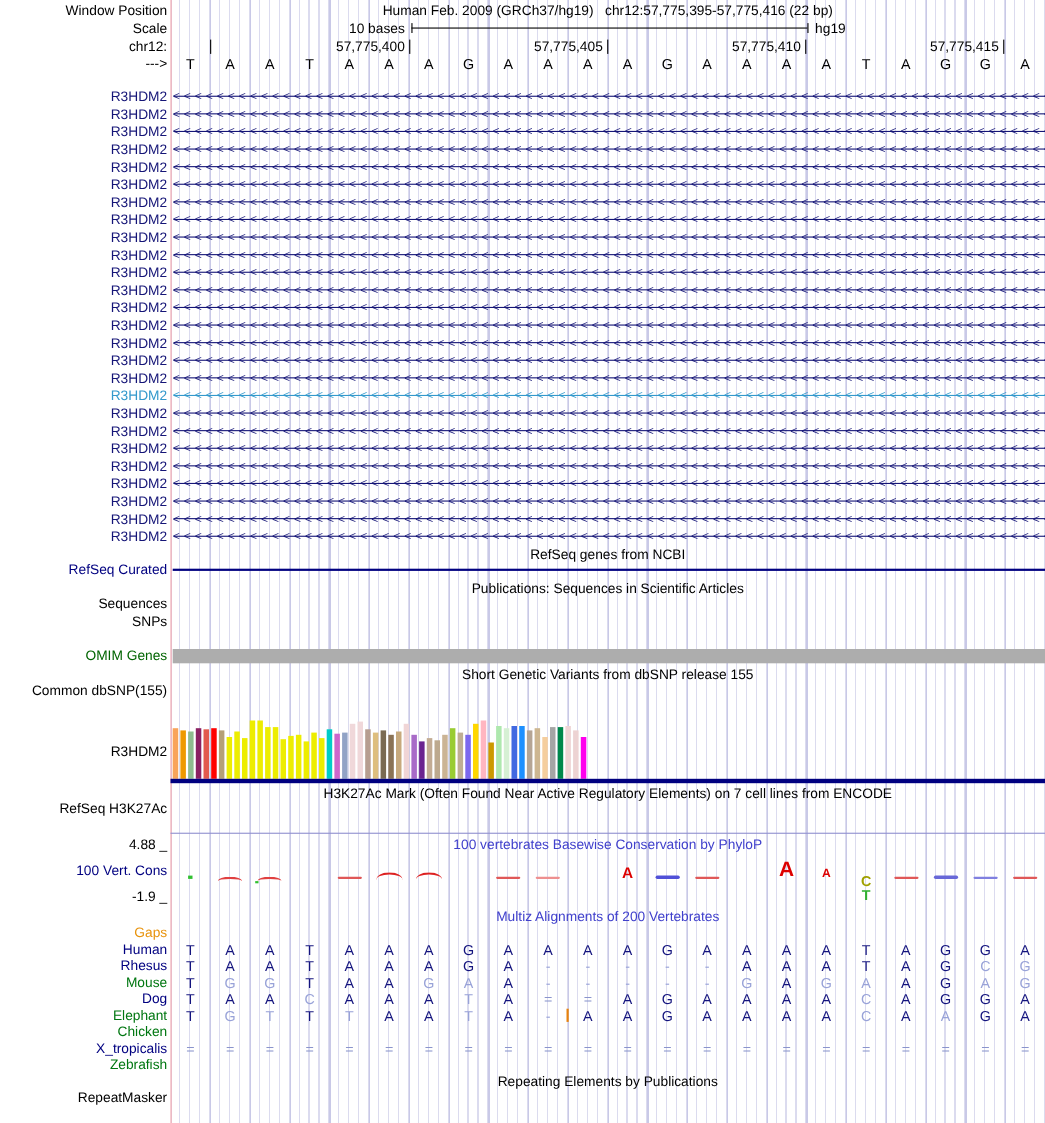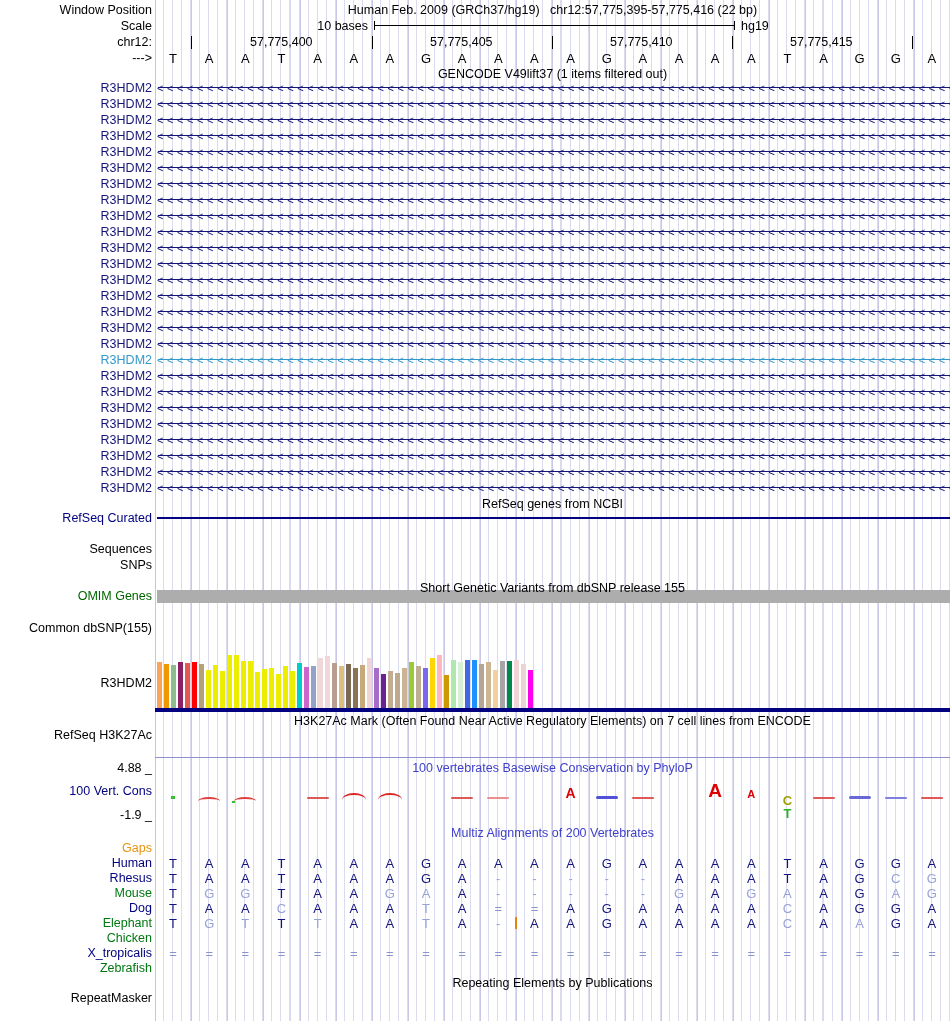--- a/index.html
+++ b/index.html
@@ -16,21 +16,21 @@
   .gene-row .gline{position:absolute;left:1px;right:0;top:7px;height:1px;background:currentColor;}
   .gene-row .chev{position:absolute;left:0;top:0;right:0;font-size:11px;line-height:16px;letter-spacing:3.6px;white-space:nowrap;font-family:"Liberation Sans",sans-serif;}
   .colspan{position:absolute;width:36px;text-align:center;}
   .baseletter{font-size:13px;line-height:15px;color:#000;}
   .alet{font-size:13px;line-height:15px;}
   .dark-l{color:#14147E;}
   .light-l{color:#98A2D8;}
   .eq-l{color:#8A94CC;}
   .gtex-bar{position:absolute;width:5px;}
   .tickbar{position:absolute;width:1px;background:#000;}
-  .rulnum{position:absolute;font-size:12.5px;line-height:14px;white-space:nowrap;}
+  .rulnum{position:absolute;text-align:right;font-size:12.5px;line-height:14px;white-space:nowrap;}
 </style>
 </head>
 <body>
 
 <div id="screen">
 
   <div class="abs" style="left:155px;top:0;width:795px;height:1021px;z-index:0;
               background-image:
                 repeating-linear-gradient(to right, transparent 0px, transparent 8px, #DBDBEF 8px, #DBDBEF 9.034px),
                 repeating-linear-gradient(to right, #C9C9E7 0px, #C9C9E7 1px, transparent 1px, transparent 36.136px);"></div>
@@ -78,21 +78,20 @@
       <div class="colspan baseletter" style="position: absolute; z-index: 2; left: 660.977px; top: 51px;">A</div>
       <div class="colspan baseletter" style="position: absolute; z-index: 2; left: 697.114px; top: 51px;">A</div>
       <div class="colspan baseletter" style="position: absolute; z-index: 2; left: 733.25px; top: 51px;">A</div>
       <div class="colspan baseletter" style="position: absolute; z-index: 2; left: 769.386px; top: 51px;">T</div>
       <div class="colspan baseletter" style="position: absolute; z-index: 2; left: 805.523px; top: 51px;">A</div>
       <div class="colspan baseletter" style="position: absolute; z-index: 2; left: 841.659px; top: 51px;">G</div>
       <div class="colspan baseletter" style="position: absolute; z-index: 2; left: 877.795px; top: 51px;">G</div>
       <div class="colspan baseletter" style="position: absolute; z-index: 2; left: 913.932px; top: 51px;">A</div>
     </div>
 
-  <div class="ctitle" style="top:67px;z-index:2;">GENCODE V49lift37 (1 items filtered out)</div>
   <div id="gencode-rows">
       <div style="position: absolute; z-index: 2; left: 0px; top: 80px; width: 152px; text-align: right; font-size: 12.5px; line-height: 16px; color: rgb(21, 21, 119); cursor: pointer;">R3HDM2</div>
       <div class="gene-row" style="position: absolute; z-index: 2; left: 157px; right: 0px; top: 80px; height: 16px; color: rgb(21, 21, 119); cursor: pointer;">
         <div class="gline"></div>
         <div class="chev">&lt;&lt;&lt;&lt;&lt;&lt;&lt;&lt;&lt;&lt;&lt;&lt;&lt;&lt;&lt;&lt;&lt;&lt;&lt;&lt;&lt;&lt;&lt;&lt;&lt;&lt;&lt;&lt;&lt;&lt;&lt;&lt;&lt;&lt;&lt;&lt;&lt;&lt;&lt;&lt;&lt;&lt;&lt;&lt;&lt;&lt;&lt;&lt;&lt;&lt;&lt;&lt;&lt;&lt;&lt;&lt;&lt;&lt;&lt;&lt;&lt;&lt;&lt;&lt;&lt;&lt;&lt;&lt;&lt;&lt;&lt;&lt;&lt;&lt;&lt;&lt;&lt;&lt;&lt;&lt;&lt;&lt;</div>
       </div>
       <div style="position: absolute; z-index: 2; left: 0px; top: 96px; width: 152px; text-align: right; font-size: 12.5px; line-height: 16px; color: rgb(21, 21, 119); cursor: pointer;">R3HDM2</div>
       <div class="gene-row" style="position: absolute; z-index: 2; left: 157px; right: 0px; top: 96px; height: 16px; color: rgb(21, 21, 119); cursor: pointer;">
         <div class="gline"></div>
         <div class="chev">&lt;&lt;&lt;&lt;&lt;&lt;&lt;&lt;&lt;&lt;&lt;&lt;&lt;&lt;&lt;&lt;&lt;&lt;&lt;&lt;&lt;&lt;&lt;&lt;&lt;&lt;&lt;&lt;&lt;&lt;&lt;&lt;&lt;&lt;&lt;&lt;&lt;&lt;&lt;&lt;&lt;&lt;&lt;&lt;&lt;&lt;&lt;&lt;&lt;&lt;&lt;&lt;&lt;&lt;&lt;&lt;&lt;&lt;&lt;&lt;&lt;&lt;&lt;&lt;&lt;&lt;&lt;&lt;&lt;&lt;&lt;&lt;&lt;&lt;&lt;&lt;&lt;&lt;&lt;&lt;&lt;&lt;</div>
@@ -216,27 +215,28 @@
       <div class="gene-row" style="position: absolute; z-index: 2; left: 157px; right: 0px; top: 480px; height: 16px; color: rgb(21, 21, 119); cursor: pointer;">
         <div class="gline"></div>
         <div class="chev">&lt;&lt;&lt;&lt;&lt;&lt;&lt;&lt;&lt;&lt;&lt;&lt;&lt;&lt;&lt;&lt;&lt;&lt;&lt;&lt;&lt;&lt;&lt;&lt;&lt;&lt;&lt;&lt;&lt;&lt;&lt;&lt;&lt;&lt;&lt;&lt;&lt;&lt;&lt;&lt;&lt;&lt;&lt;&lt;&lt;&lt;&lt;&lt;&lt;&lt;&lt;&lt;&lt;&lt;&lt;&lt;&lt;&lt;&lt;&lt;&lt;&lt;&lt;&lt;&lt;&lt;&lt;&lt;&lt;&lt;&lt;&lt;&lt;&lt;&lt;&lt;&lt;&lt;&lt;&lt;&lt;&lt;</div>
       </div>
     </div>
 
   <div class="ctitle" style="top:497px;z-index:2;">RefSeq genes from NCBI</div>
   <div class="lbl navy" style="top:511px;cursor:pointer;z-index:2;">RefSeq Curated</div>
   <div class="abs" style="left:157px;right:0;top:517px;height:1.5px;background:#000080;z-index:2;"></div>
 
+  <div class="ctitle" style="top:528px;z-index:2;">Publications: Sequences in Scientific Articles</div>
   <div class="lbl" style="top:542px;cursor:pointer;z-index:2;">Sequences</div>
   <div class="lbl" style="top:558px;cursor:pointer;z-index:2;">SNPs</div>
 
   <div class="lbl green" style="top:589px;cursor:pointer;z-index:2;">OMIM Genes</div>
   <div class="abs" style="left:157px;right:0;top:590px;height:13px;background:#ADADAD;z-index:2;"></div>
 
-  <div class="ctitle" style="top:581px;z-index:2;">Short Genetic Variants from dbSNP release 155</div>
+  <div class="ctitle" style="top:606px;z-index:2;">Short Genetic Variants from dbSNP release 155</div>
   <div class="lbl" style="top:621px;cursor:pointer;z-index:2;">Common dbSNP(155)</div>
 
   <div class="lbl" style="top:676px;cursor:pointer;z-index:2;">R3HDM2</div>
   <div id="gtex-bars">
       <div class="gtex-bar" style="position: absolute; z-index: 2; left: 157px; top: 662px; height: 46px; background: rgb(249, 164, 91);"></div>
       <div class="gtex-bar" style="position: absolute; z-index: 2; left: 164px; top: 664px; height: 44px; background: rgb(238, 153, 0);"></div>
       <div class="gtex-bar" style="position: absolute; z-index: 2; left: 171px; top: 665px; height: 43px; background: rgb(143, 188, 143);"></div>
       <div class="gtex-bar" style="position: absolute; z-index: 2; left: 178px; top: 662px; height: 46px; background: rgb(139, 32, 98);"></div>
       <div class="gtex-bar" style="position: absolute; z-index: 2; left: 185px; top: 663px; height: 45px; background: rgb(226, 90, 78);"></div>
       <div class="gtex-bar" style="position: absolute; z-index: 2; left: 192px; top: 662px; height: 46px; background: rgb(255, 0, 0);"></div>

